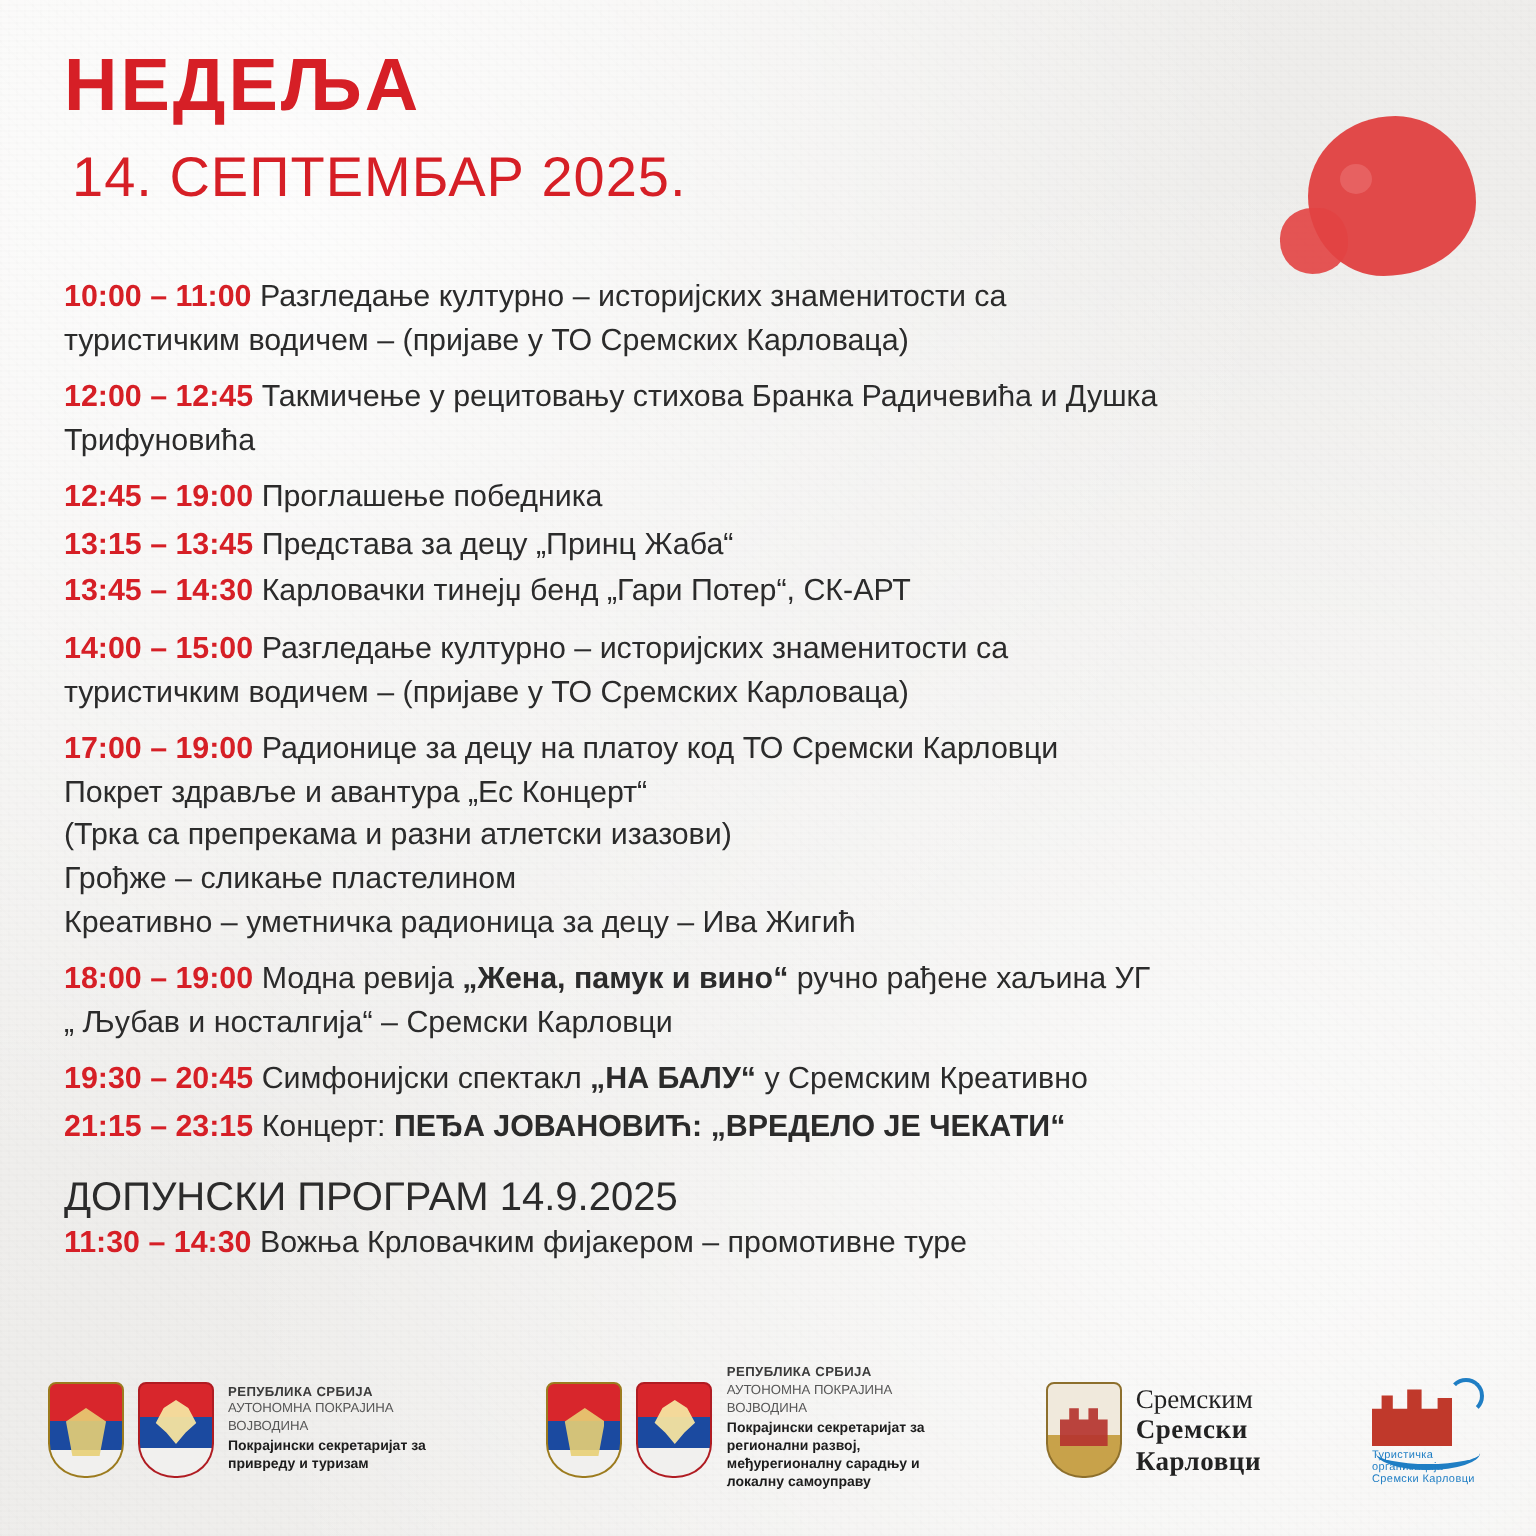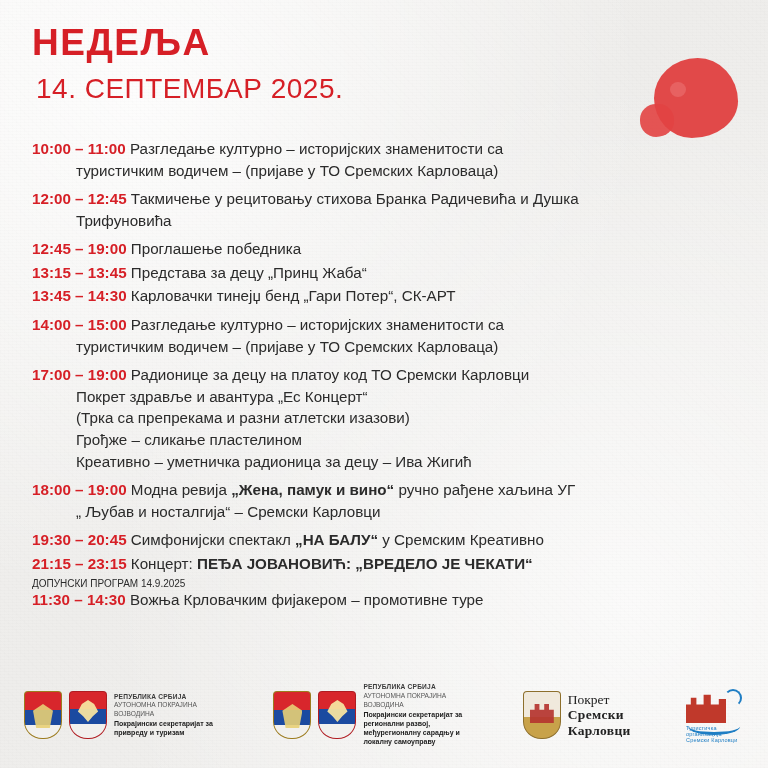--- a/index.html
+++ b/index.html
@@ -114,29 +114,28 @@
     font-weight: bold;
     white-space: nowrap;
   }
   .desc {
     color: #2b2b2b;
   }
   .cont {
     color: #2b2b2b;
     font-size: 15.2px;
     line-height: 1.42;
-    margin-left: 44px;
   }
   .bold-inline {
     font-weight: bold;
     color: #2b2b2b;
   }
   .extra-head {
-    margin-top: 4px;
-    font-size: 10px;
+    margin-top: 14px;
+    font-size: 20px;
     color: #2b2b2b;
   }
 
   
   .footer {
     position: absolute;
     left: 0;
     right: 0;
     bottom: 16px;
     height: 74px;
@@ -403,21 +402,21 @@
       </div>
     </div>
 
     <div class="logo-group">
       <div class="crest karlovci">
         <div class="shield">
             <div class="mark"></div>
           </div>
       </div>
       <div class="opstina-text">
-        <div>Покрет</div>
+        <div>Сремским</div>
         <div class="big">Сремски</div>
         <div class="big">Карловци</div>
       </div>
     </div>
 
     <div class="logo-group">
       <div class="tourism-logo">
         <div class="fort"></div>
         <div class="wave"></div>
         <div class="cap"></div>

